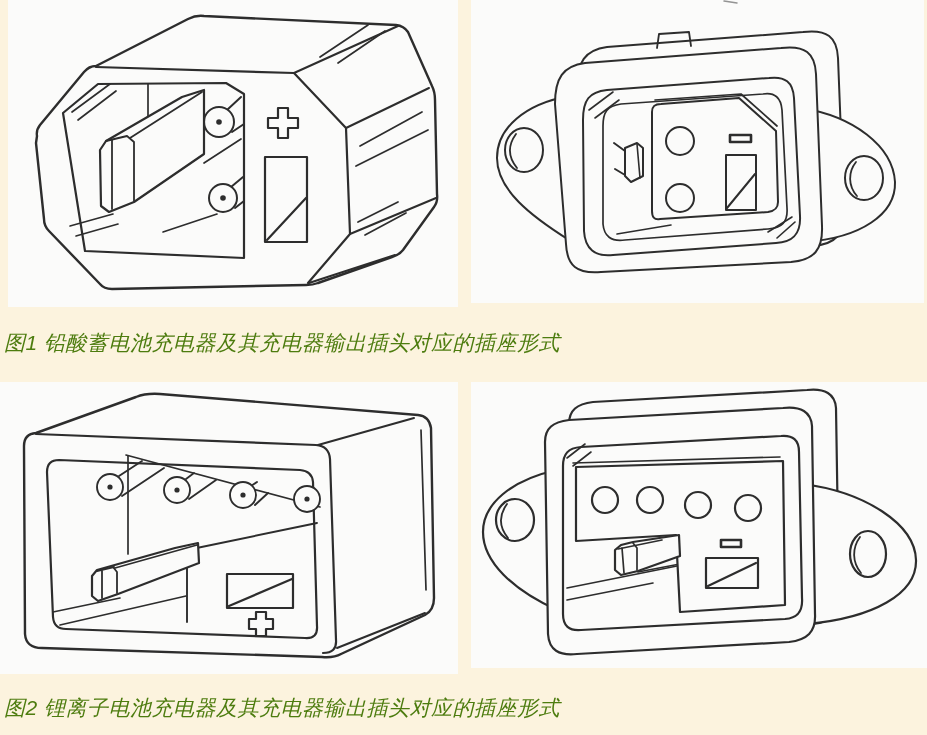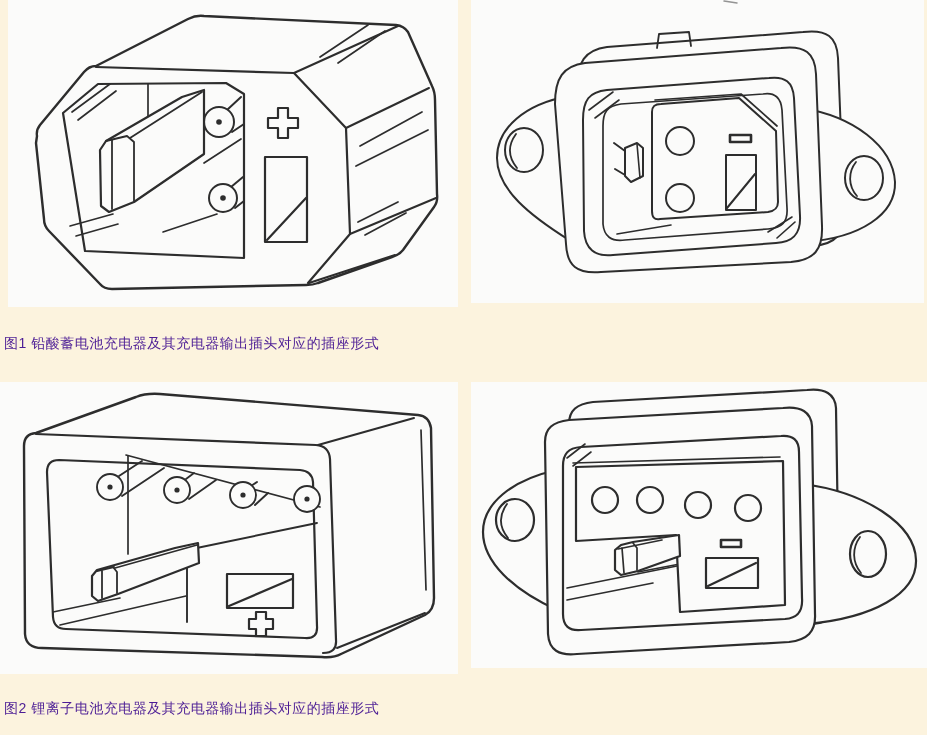--- a/index.html
+++ b/index.html
@@ -12,25 +12,26 @@
   }
   .panel{
     position:absolute;
     background:#FBFBFA;
   }
   .panel svg{display:block;width:100%;height:100%;}
   .caption{
     position:absolute;
     left:4px;
     width:900px;
-    font-size:14px;
+    font-size:21px;
     line-height:28px;
-    color:#4c1d95;
+    color:#4d7c0f;
     letter-spacing:0.5px;
     white-space:nowrap;
+    font-style:italic;
   }
   #panel-1{left:8px;   top:0;     width:450px;height:307px;}
   #panel-2{left:471px; top:0;     width:453px;height:303px;}
   #panel-3{left:0;     top:382px; width:458px;height:292px;}
   #panel-4{left:471px; top:382px; width:456px;height:286px;}
   #caption-1{top:329px;}
   #caption-2{top:694px;}
   .ink{stroke:#2D2D2D;fill:none;stroke-linecap:round;stroke-linejoin:round;}
   .fillw{fill:#FBFBFA;}
 </style>

